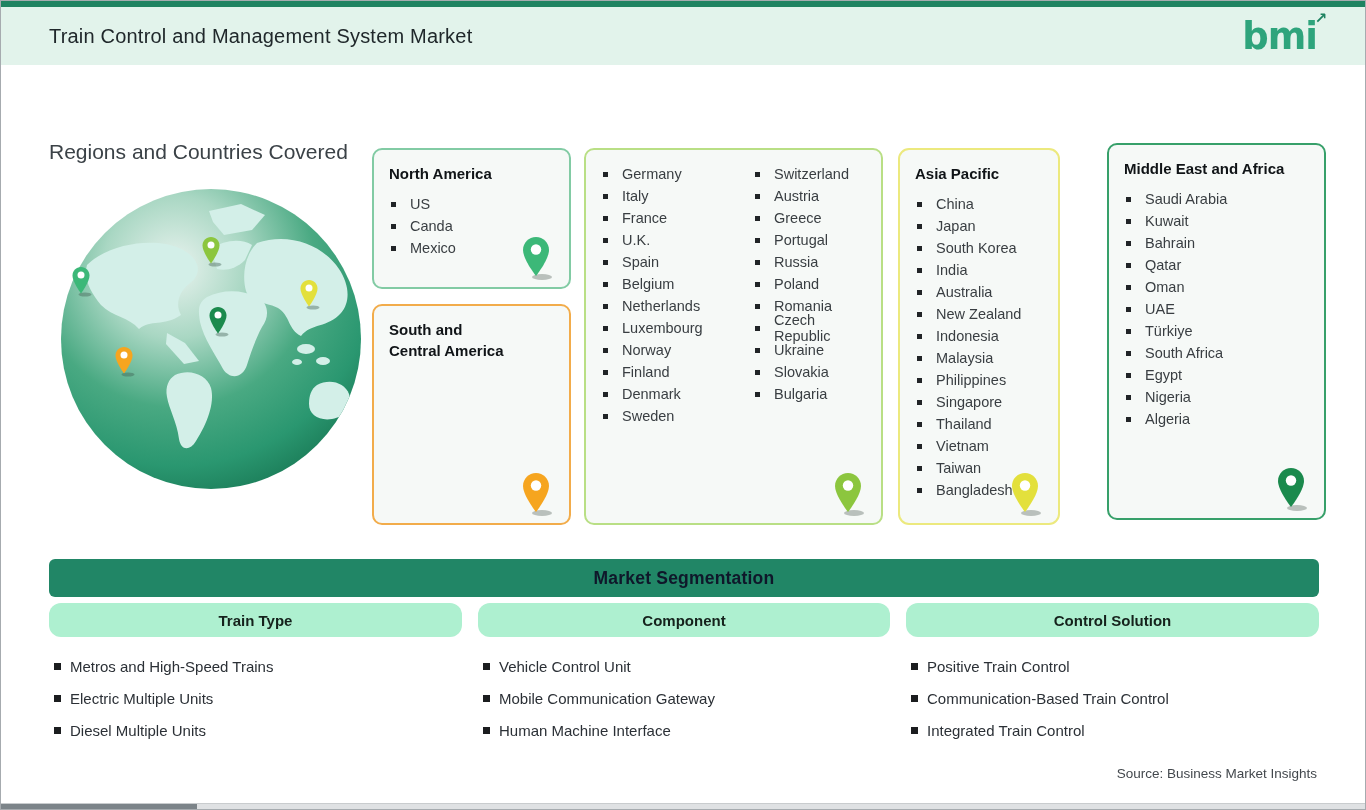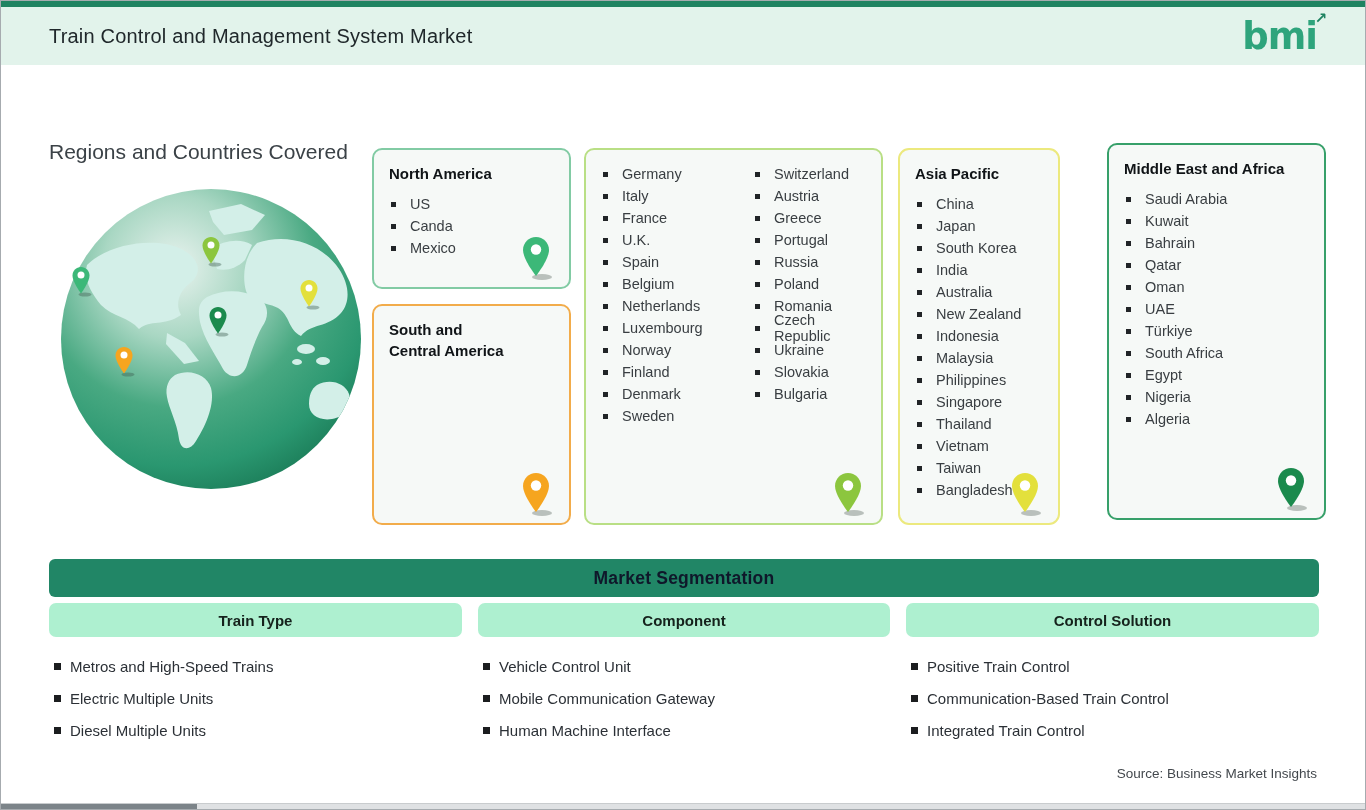--- a/index.html
+++ b/index.html
@@ -38,21 +38,21 @@
   .cols li { display:flex; align-items:center; gap:14px; font-size:14.5px; color:#393e42;
              height:22px; }
   .blt { width:5px; height:5px; background:#212427; flex:none; margin-left:2px; }
   .pin { position:absolute; right:16px; bottom:6px; width:34px; height:46px; }
 
   
   .seg-bar { position:absolute; left:48px; top:558px; width:1270px; height:38px;
              background:#218666; border-radius:6px; display:flex; align-items:center;
              justify-content:center; color:#0f172a; font-size:17.5px; font-weight:bold;
              letter-spacing:.2px; }
-  .seg-pill { position:absolute; top:602px; height:34px; background:#aef0d0; border-radius:7px;
+  .seg-pill { position:absolute; top:602px; height:34px; background:#aef0d0; border-radius:12px;
               display:flex; align-items:center; justify-content:center; font-weight:bold;
               font-size:15px; color:#15221c; }
   .seg-list { position:absolute; top:649px; }
   .seg-list li { list-style:none; display:flex; align-items:center; gap:9px; height:32px;
                  font-size:15px; color:#2b3036; }
   .sblt { width:7px; height:7px; background:#1b1d1f; flex:none; }
 
   
   .source { position:absolute; right:48px; top:765px; font-size:13.5px; color:#43484d; }
   .sb-track { position:absolute; left:0; right:0; bottom:0; height:6px; background:#dfe1e3;

